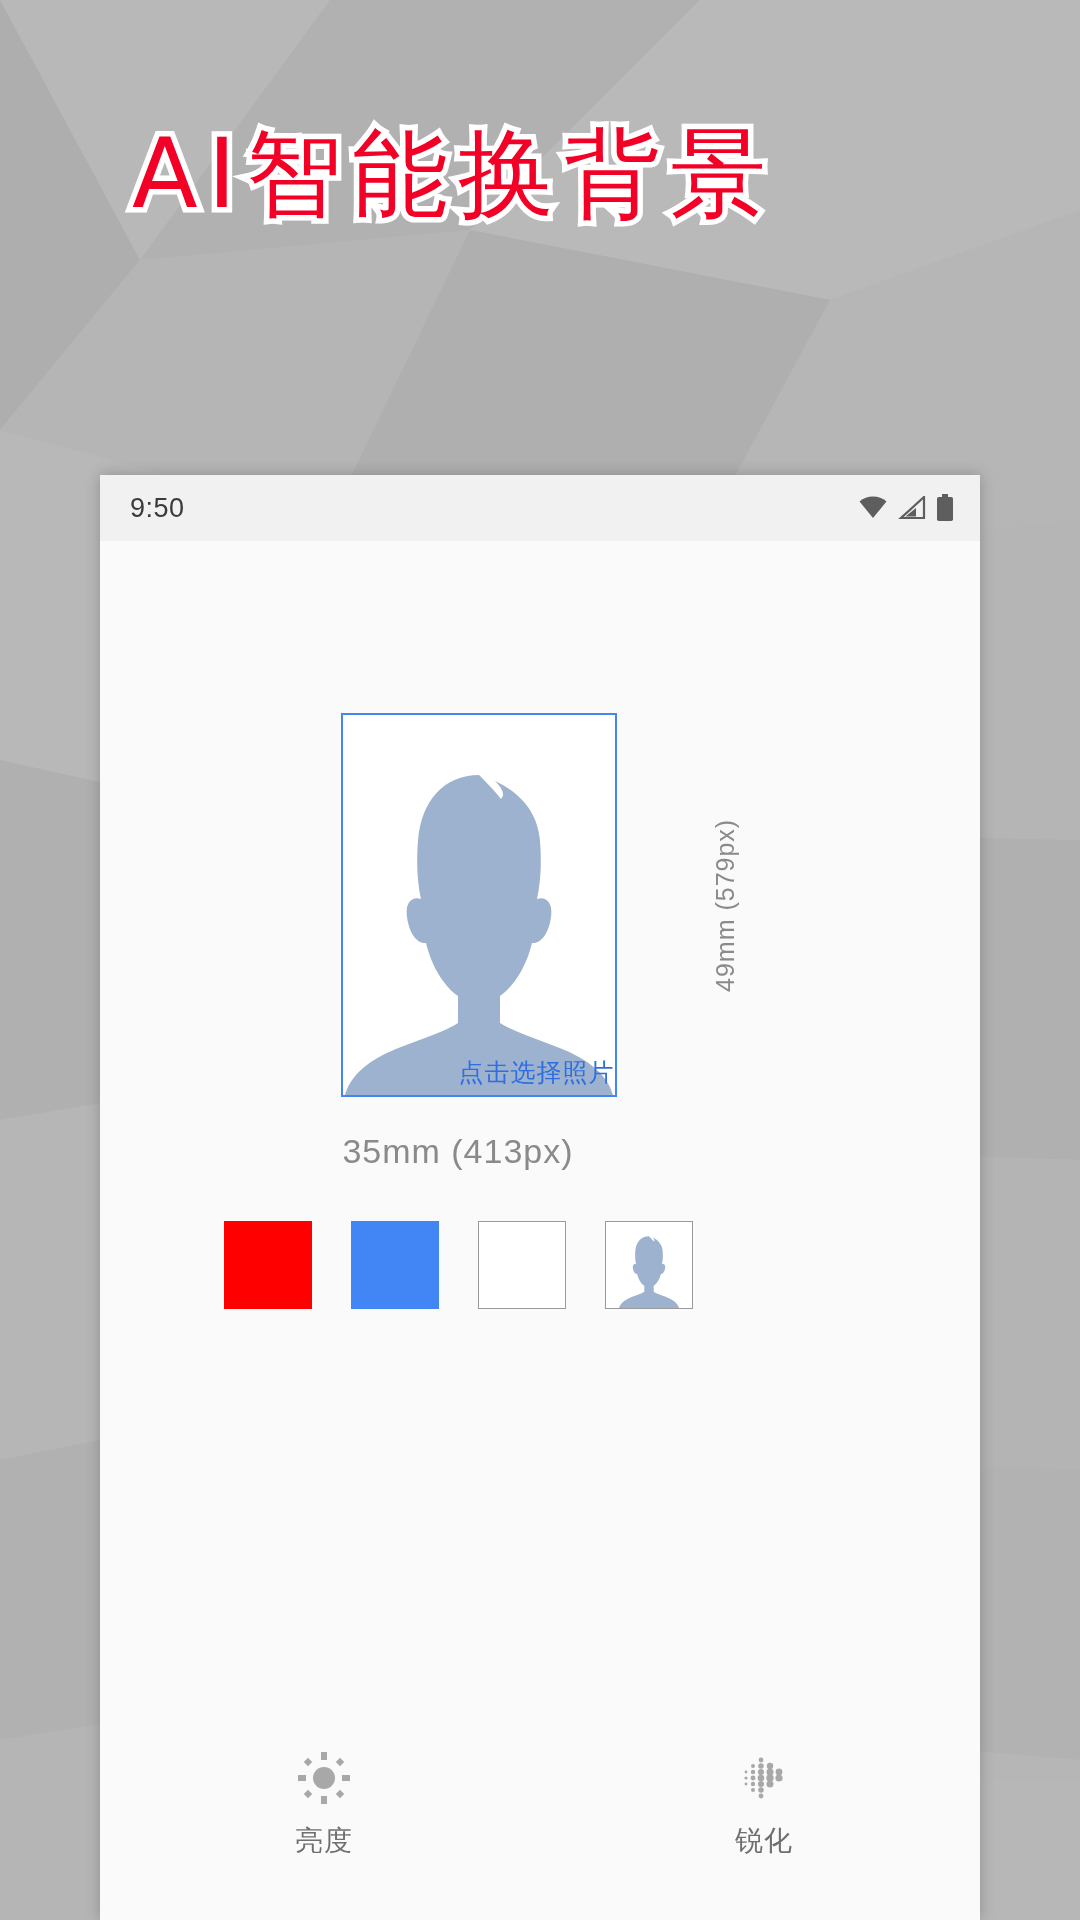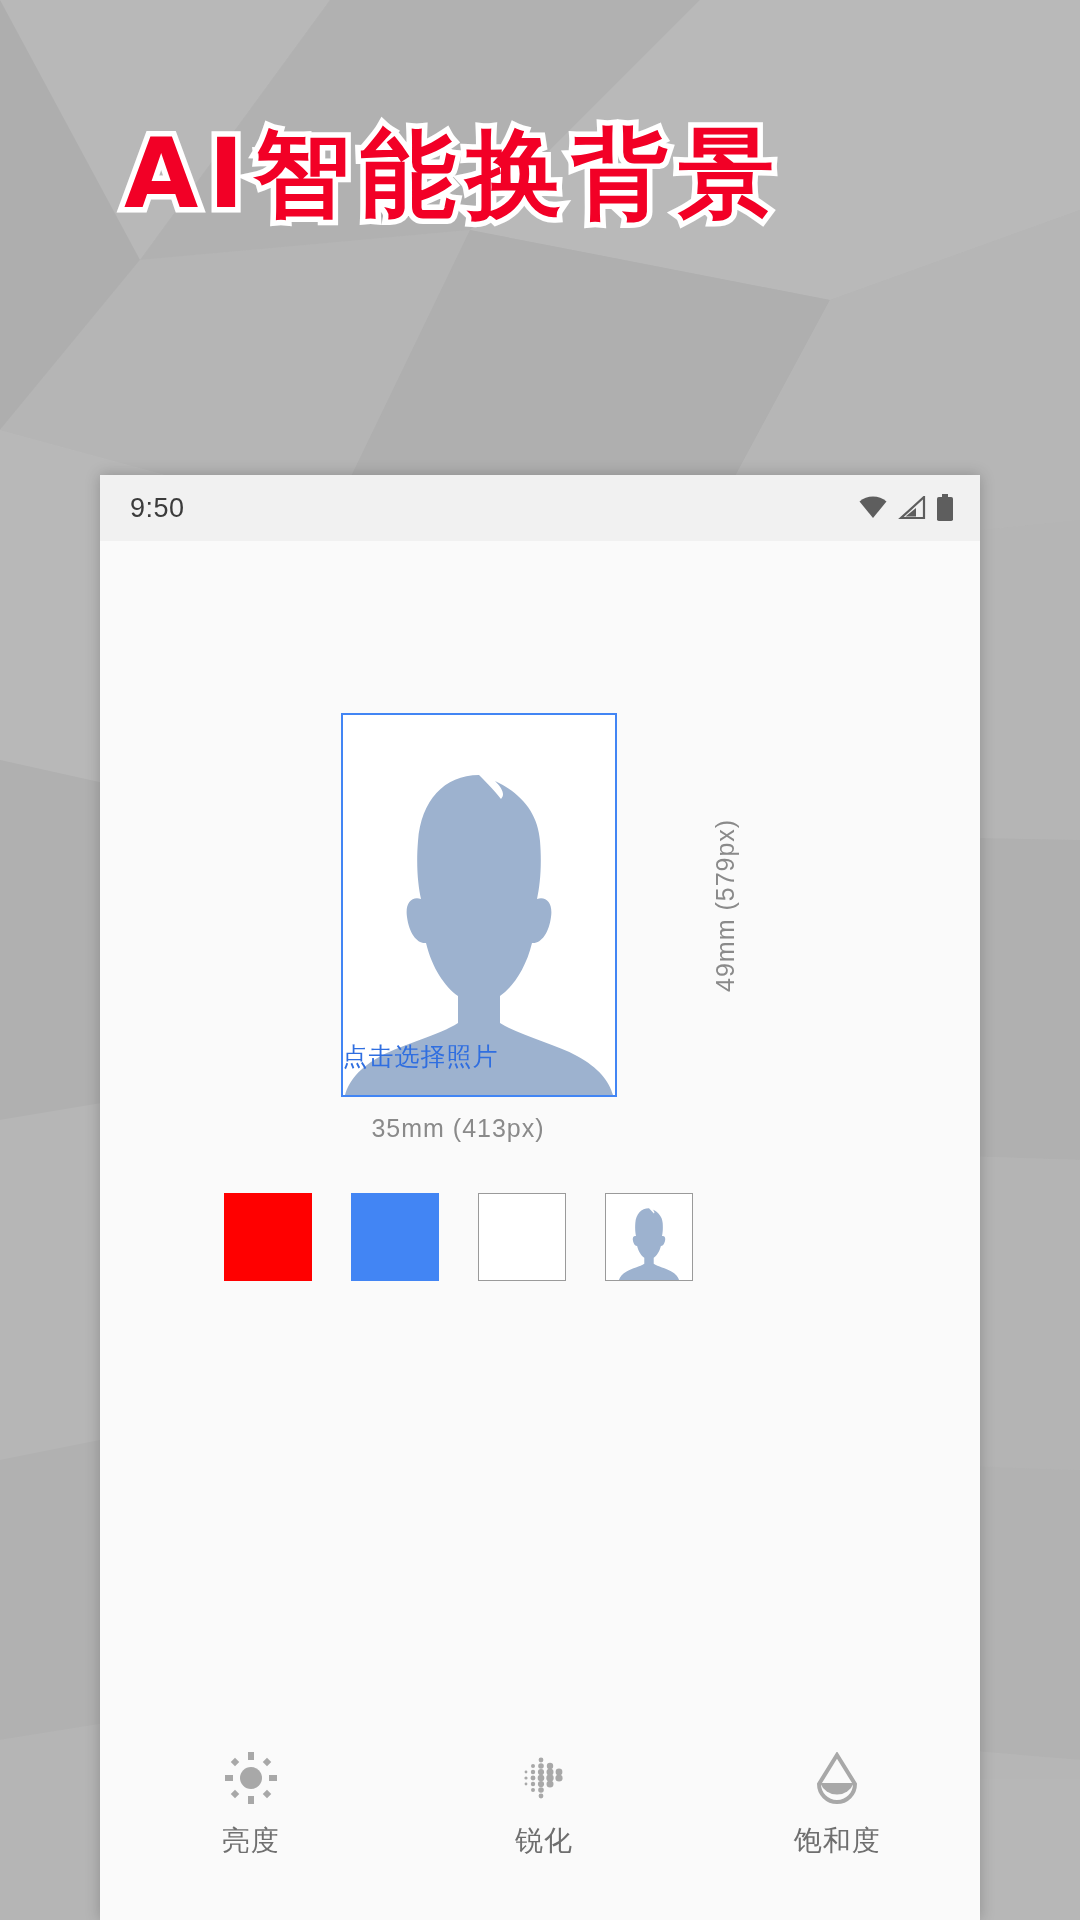--- a/index.html
+++ b/index.html
@@ -26,21 +26,21 @@
 
   
   #headline {
     position: absolute;
     top: 118px;
     left: 0;
     width: 908px;
     text-align: center;
     font-size: 96px;
     line-height: 1.18;
-    font-weight: bold;
+    font-weight: normal;
     letter-spacing: 10px;
     color: #f20026;
     -webkit-text-stroke: 11px #ffffff;
     paint-order: stroke fill;
     white-space: nowrap;
     font-family: "DejaVu Sans", "Liberation Sans", sans-serif;
   }
 
   
   #phone {
@@ -140,41 +140,41 @@
     left: 50%;
     bottom: 0;
     transform: translateX(-50%);
     width: 268px;
     height: 330px;
   }
   .silhouette svg { display:block; width:100%; height:100%; }
   .pick-label {
     position: absolute;
     left: 0; right: 0;
-    bottom: 22px;
-    text-align: left;
+    bottom: 6px;
+    text-align: right;
     font-size: 25px;
     color: #2f6ee0;
     letter-spacing: 1px;
     font-weight: 500;
   }
   .vdim {
     writing-mode: vertical-rl;
     transform: rotate(180deg);
     font-size: 25px;
     color: #8a8a8a;
     letter-spacing: 1px;
     display: flex;
     align-items: center;
     justify-content: center;
     margin-left: 94px;
   }
   .hdim {
-    margin-top: 17px;
-    font-size: 25px;
+    margin-top: 35px;
+    font-size: 34px;
     color: #8a8a8a;
     letter-spacing: 1px;
     
     transform: translateX(-82px);
   }
 
   
   .swatches {
     margin-top: 50px;
     display: flex;
@@ -403,26 +403,17 @@
                 <circle cx="32" cy="32" r="3.5"></circle>
               <circle cx="41" cy="20" r="3.4"></circle>
                 <circle cx="41" cy="26" r="3.6"></circle>
             </g>
           </svg>
         </span>
         <span class="tool-label">锐化</span>
       </div>
 
 
-      <div class="tool">
-        <span class="tool-icon">
-          <svg width="52" height="52" viewBox="0 0 52 52">
-            <path d="M26 3 L44 32 A18 18 0 0 1 8 32 Z" fill="none" stroke="#a8a8a8" stroke-width="4"></path>
-            <path d="M9.2 31 L42.8 31 A18 18 0 0 1 9.2 31 Z" fill="#a8a8a8"></path>
-          </svg>
-        </span>
-        <span class="tool-label">饱和度</span>
-      </div>
 
 
     </div>
   </div>
 </div>
 
 </body></html>

